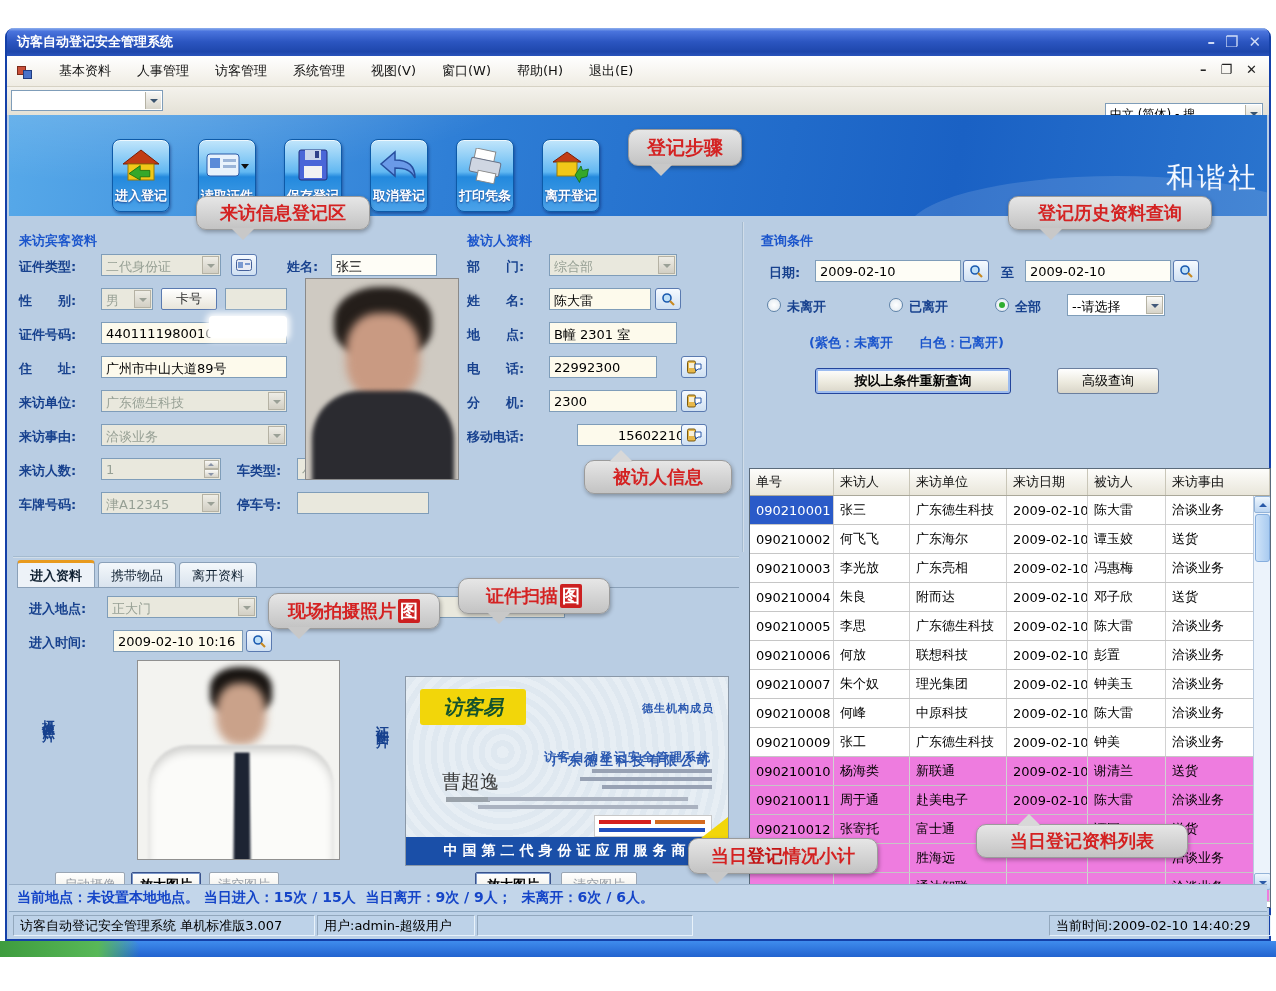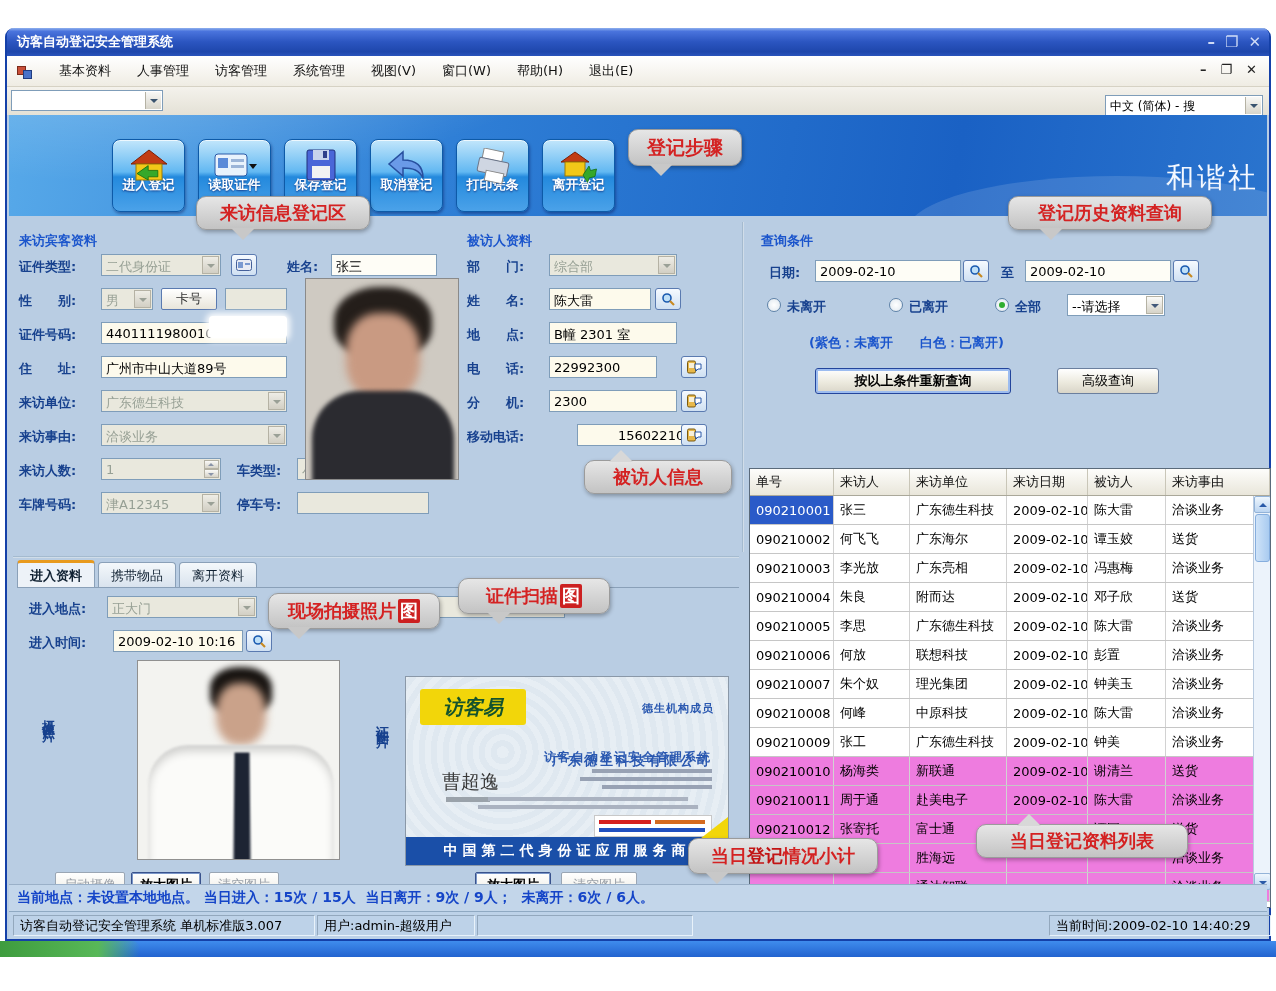--- a/index.html
+++ b/index.html
@@ -25,34 +25,34 @@
   .app-icon .a { left:0; top:3px; width:9px; height:9px; background:#c94f38; border:1px solid #7c2a1a;}
   .app-icon .b { left:6px; top:7px; width:9px; height:9px; background:#4a72c8; border:1px solid #203c80;}
   .quickbar { position:absolute; left:0; top:59px; right:0; height:28px;
               background:linear-gradient(#f4f2ec,#e4e1d6); }
   .combo { position:absolute; height:21px; background:#fff; border:1px solid #7f9db9; font-size:12px;
            padding:2px 18px 0 4px; color:#000; }
   .combo .arr { position:absolute; right:1px; top:1px; bottom:1px; width:16px;
                 background:linear-gradient(#f8f8f6,#d8d5ca); border-left:1px solid #b5b2a4; }
   .combo .arr::after { content:""; position:absolute; left:4px; top:7px; border:4px solid transparent; border-top-color:#39536f; }
   .empty-combo { left:4px; top:3px; width:152px; }
-  .lang-combo  { right:6px; top:8px; width:158px; }
+  .lang-combo  { right:6px; top:16px; width:158px; }
 
   
   .bluestrip { position:absolute; left:2px; top:87px; right:2px; height:101px;
                background:linear-gradient(100deg,#57a9e9 0%,#2f7fd6 35%,#1a61c4 75%,#2a74ce 100%); overflow:hidden; }
   .bluestrip::before { content:""; position:absolute; left:-80px; top:-120px; width:700px; height:190px;
                background:radial-gradient(ellipse at 30% 0%,rgba(255,255,255,.35),rgba(255,255,255,0) 70%); }
   .bluestrip::after { content:""; position:absolute; right:-60px; bottom:-70px; width:420px; height:110px;
                border-radius:50%; background:rgba(255,255,255,.13); }
   .brand { position:absolute; right:8px; top:44px; color:#f4f8ff; font-size:28px; letter-spacing:3px; }
-  .tbtn { position:absolute; top:24px; width:73px; height:73px; border-radius:8px; border:1px solid #0d5aa8;
+  .tbtn { position:absolute; top:24px; width:58px; height:73px; border-radius:8px; border:1px solid #0d5aa8;
           background:linear-gradient(180deg,#c2e6fb 0%,#62b8f2 45%,#2389dd 52%,#4ba2e9 100%);
           box-shadow:inset 0 1px 0 rgba(255,255,255,.7), 1px 2px 3px rgba(0,0,60,.35);
-          display:flex; flex-direction:column; align-items:center; justify-content:flex-end; padding-bottom:17px; cursor:default;}
+          display:flex; flex-direction:column; align-items:center; justify-content:flex-end; padding-bottom:6px; cursor:default;}
   .tbtn .lbl { color:#fff; font-size:13px; font-weight:bold; text-shadow:0 1px 2px rgba(0,0,80,.6); }
   .tbtn svg { position:absolute; top:8px; }
 
   
   .content { position:absolute; left:2px; top:188px; right:2px; height:695px; background:#b9cde3; }
   .sect-title { position:absolute; color:#1b55cc; font-weight:bold; font-size:13px; }
   .flabel { position:absolute; color:#17418e; font-weight:bold; font-size:13px; white-space:pre; }
   .input { position:absolute; height:22px; background:#fdfaec; border:1px solid #7f9db9;
            font-size:13px; padding:3px 4px 0; color:#000; white-space:nowrap; overflow:hidden;}
   .input.white { background:#fefdf6; }

